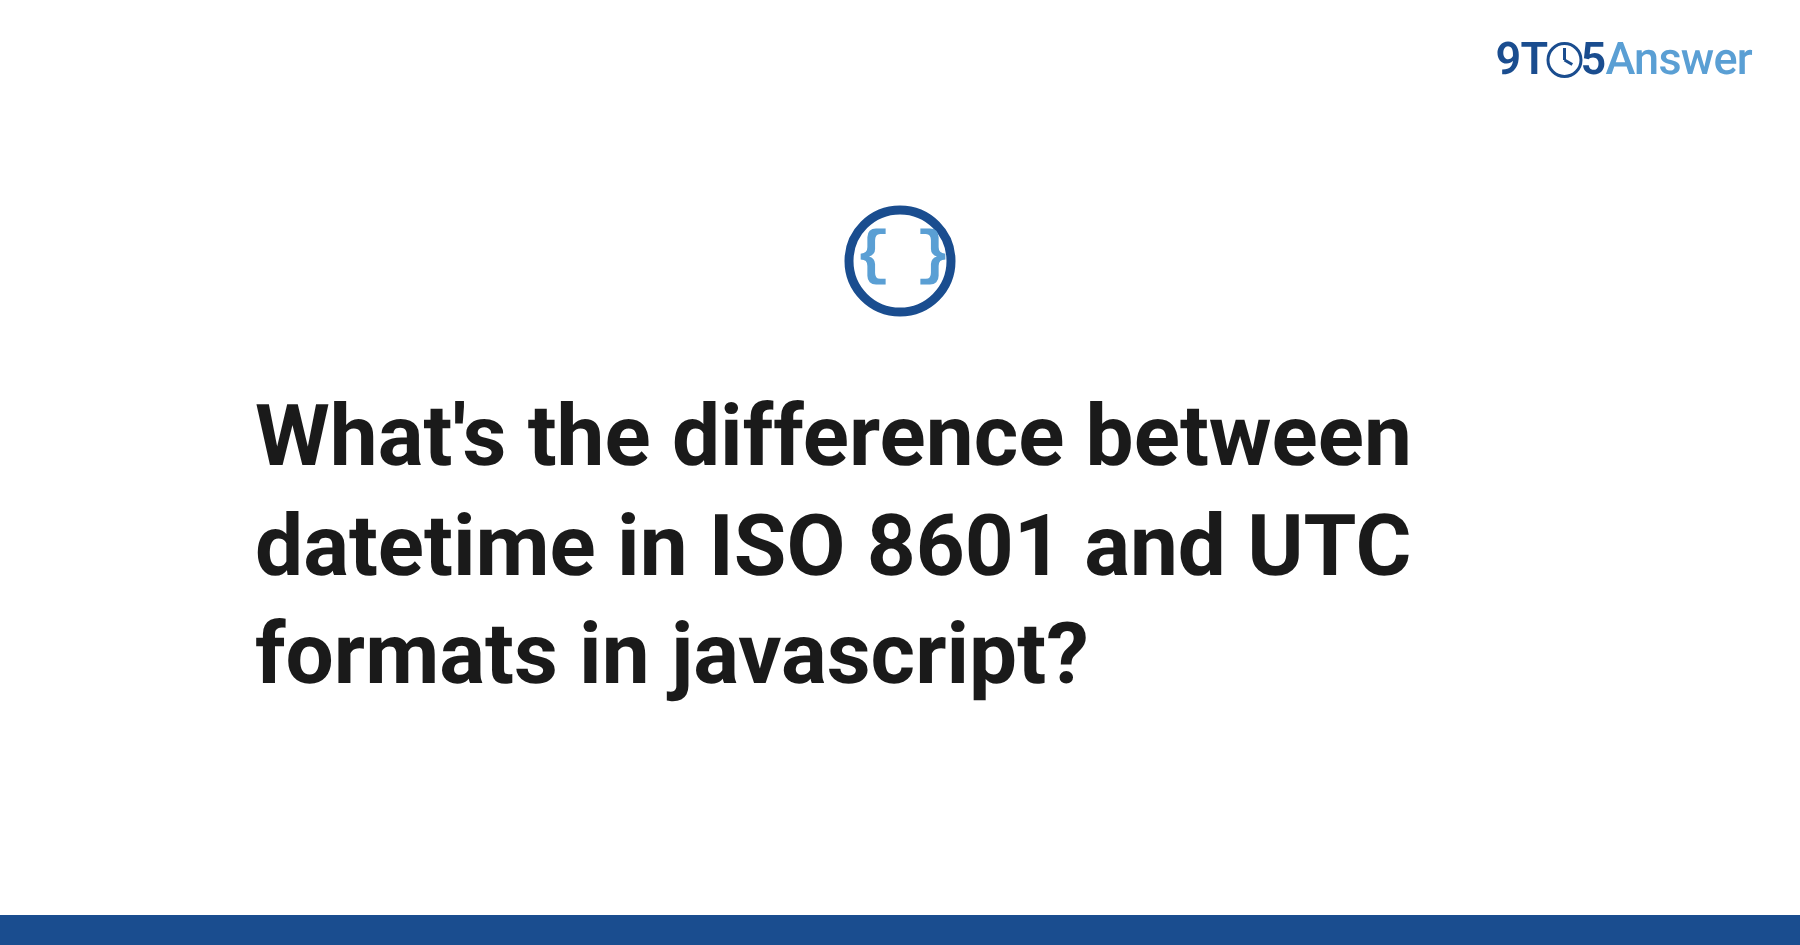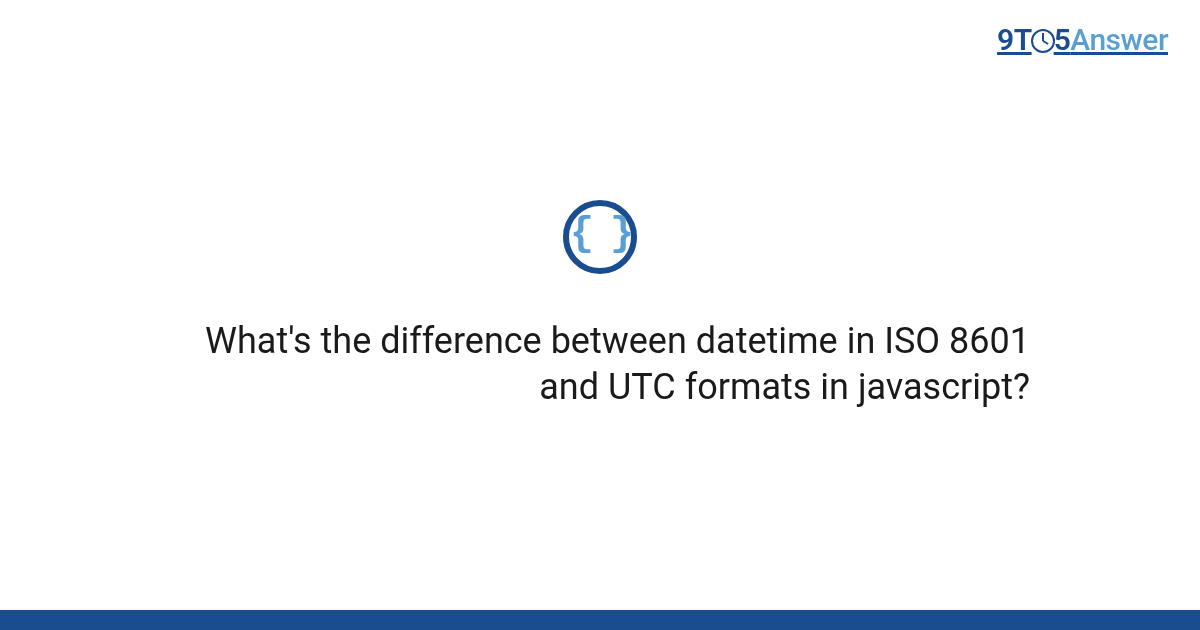--- a/index.html
+++ b/index.html
@@ -16,21 +16,20 @@
       overflow: hidden;
     }
     .logo {
       position: absolute;
       top: 22px;
       right: 32px;
       font-size: 30px;
       font-weight: 600;
       color: #1a4d8f;
       letter-spacing: -0.5px;
-      text-decoration: underline;
     }
     .logo .nine {
       color: #1a4d8f;
     }
     .logo .clock {
       display: inline-block;
       width: 24px;
       height: 24px;
       border: 2.5px solid #1a4d8f;
       border-radius: 50%;
@@ -91,24 +90,24 @@
     .icon-braces {
       font-size: 40px;
       font-weight: 700;
       color: #5a9fd4;
       letter-spacing: -4px;
       line-height: 1;
       font-family: "Courier New", monospace;
       margin-top: -4px;
     }
     .question-title {
-      font-size: 36px;
-      font-weight: 400;
+      font-size: 57px;
+      font-weight: 700;
       color: #1a1a1a;
-      text-align: right;
+      text-align: left;
       line-height: 1.28;
       max-width: 920px;
       padding: 0 30px;
     }
     .bottom-bar {
       position: absolute;
       bottom: 0;
       left: 0;
       right: 0;
       height: 20px;

